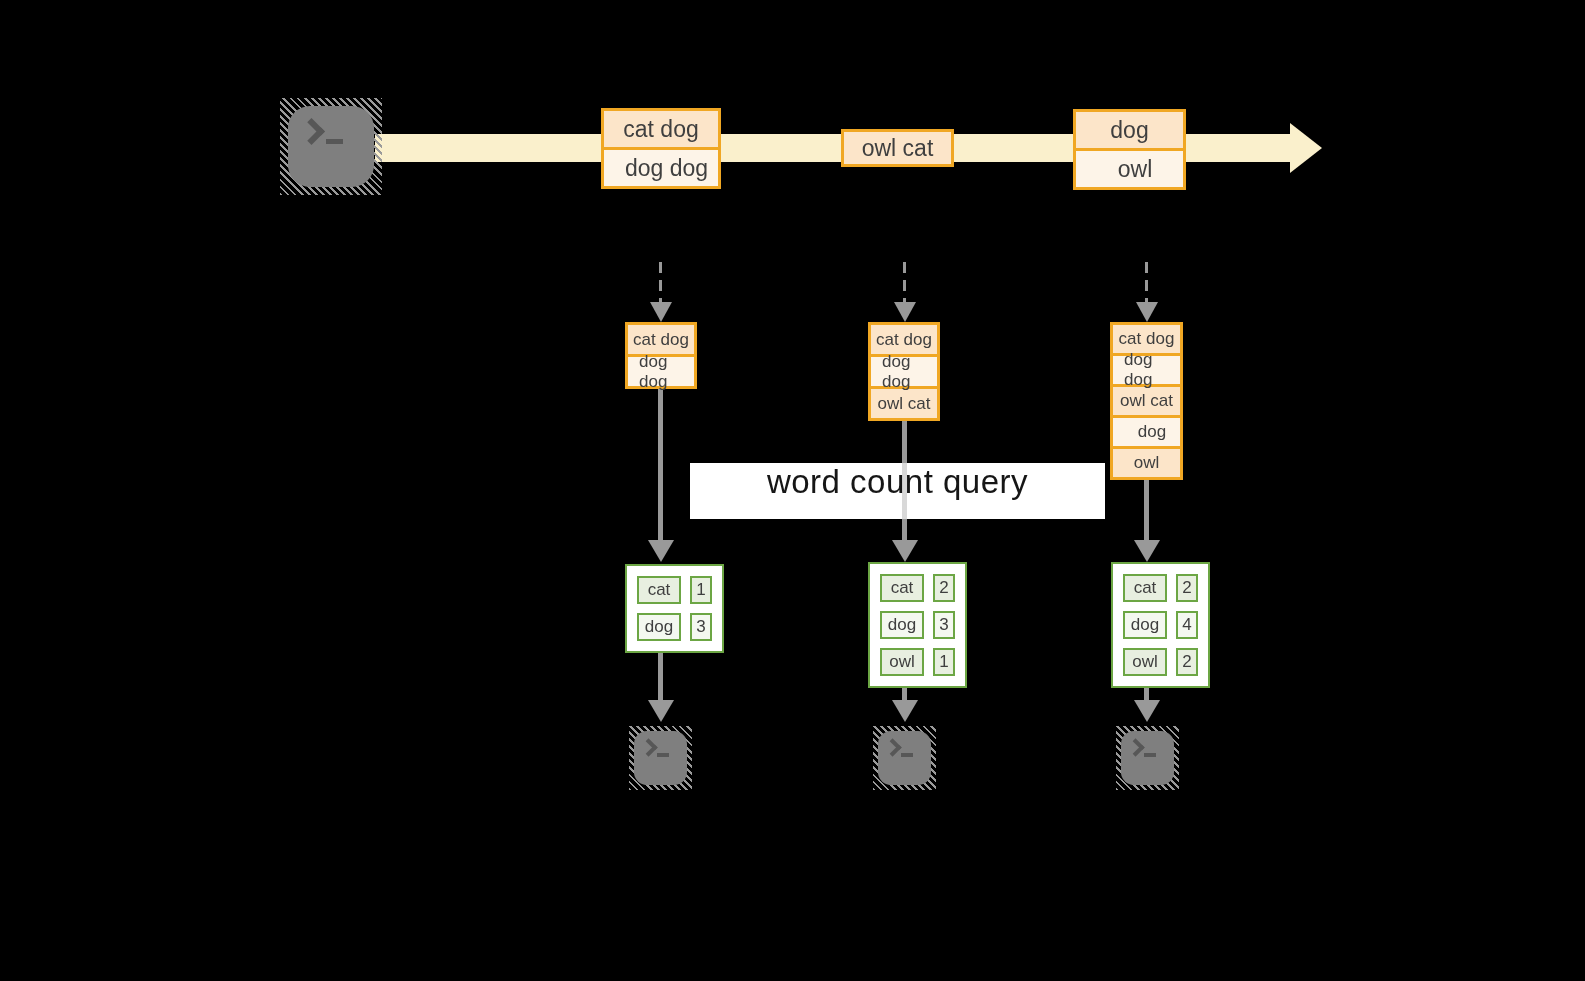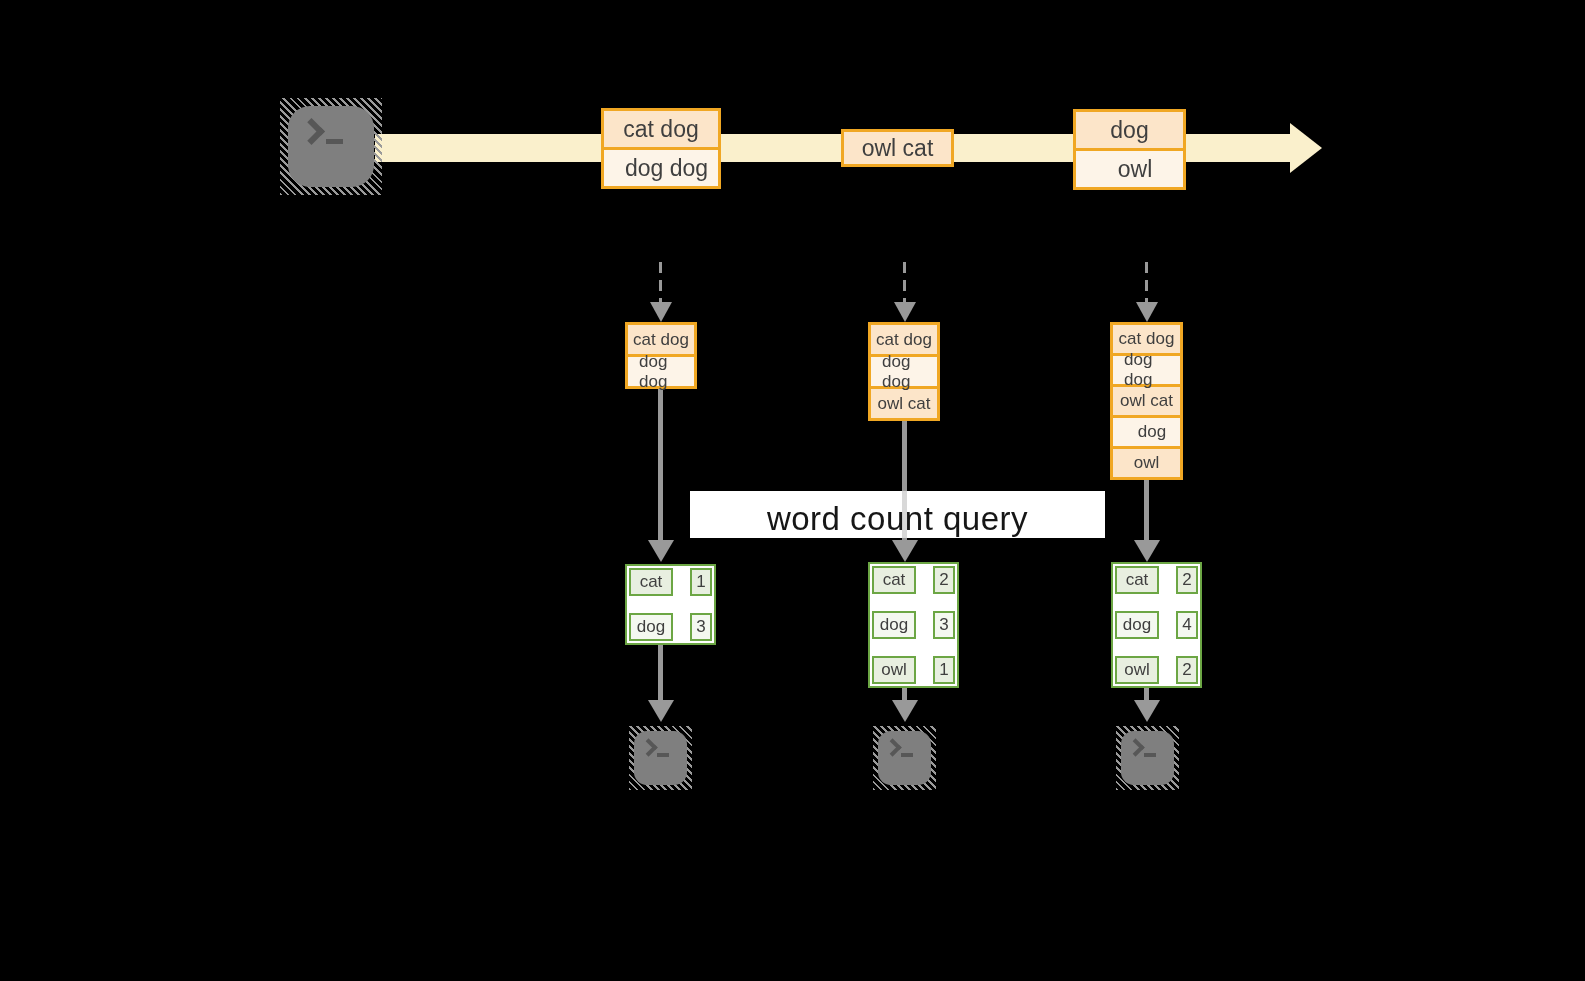--- a/index.html
+++ b/index.html
@@ -63,34 +63,34 @@
            border-left:13px solid transparent; border-right:13px solid transparent;
            border-top:22px solid var(--arrow-gray,#999); }
   #la1 { left:658px; top:389px; height:152px; } #ha1 { left:648px; top:540px; }
   #lb1 { left:902px; top:421px; height:120px; } #hb1 { left:892px; top:540px; }
   #lc1 { left:1144px; top:480px; height:61px; } #hc1 { left:1134px; top:540px; }
   #la2 { left:658px; top:628px; height:73px; }  #ha2 { left:648px; top:700px; }
   #lb2 { left:902px; top:656px; height:45px; }  #hb2 { left:892px; top:700px; }
   #lc2 { left:1144px; top:656px; height:45px; } #hc2 { left:1134px; top:700px; }
 
   
-  .gtable { position:absolute; display:grid; grid-template-columns:44px 22px; gap:17px;
-            padding:2px; background:var(--label-bg,#fff);
+  .gtable { position:absolute; display:grid; grid-template-columns:44px 22px; gap:9px;
+            padding:10px; background:var(--label-bg,#fff);
             border:2px solid var(--green-border,#6CA644); z-index:2; }
   .gcell { box-sizing:border-box; border:2px solid var(--green-border,#6CA644); height:28px;
            display:flex; align-items:center; justify-content:center;
            font-size:17px; color:var(--text-dark,#3F3F3F); }
   .g-dark { background:var(--green-fill,#E8EFE0); }
   .g-light { background:var(--green-fill-light,#F4F8F0); }
   #tbl-a { left:625px; top:564px; } #tbl-b { left:868px; top:562px; } #tbl-c { left:1111px; top:562px; }
 
   
-  .label { position:absolute; left:690px; top:463px; width:415px; height:47px;
+  .label { position:absolute; left:690px; top:463px; width:415px; height:56px;
            background:var(--label-bg,#fff); z-index:3;
-           display:flex; align-items:flex-end; justify-content:center;margin-top:28px; }
+           display:flex; align-items:flex-start; justify-content:center; }
   .label .txt { position:relative; z-index:2; font-size:33px; color:#161616; letter-spacing:0.5px; }
   .label .through-line { position:absolute; left:212px; top:0; width:5px; height:100%;
                          background:#d8d8d8; z-index:1; }
 </style>
 </head>
 <body>
 
 <div class="canvas">
 
   <div class="band"></div>

